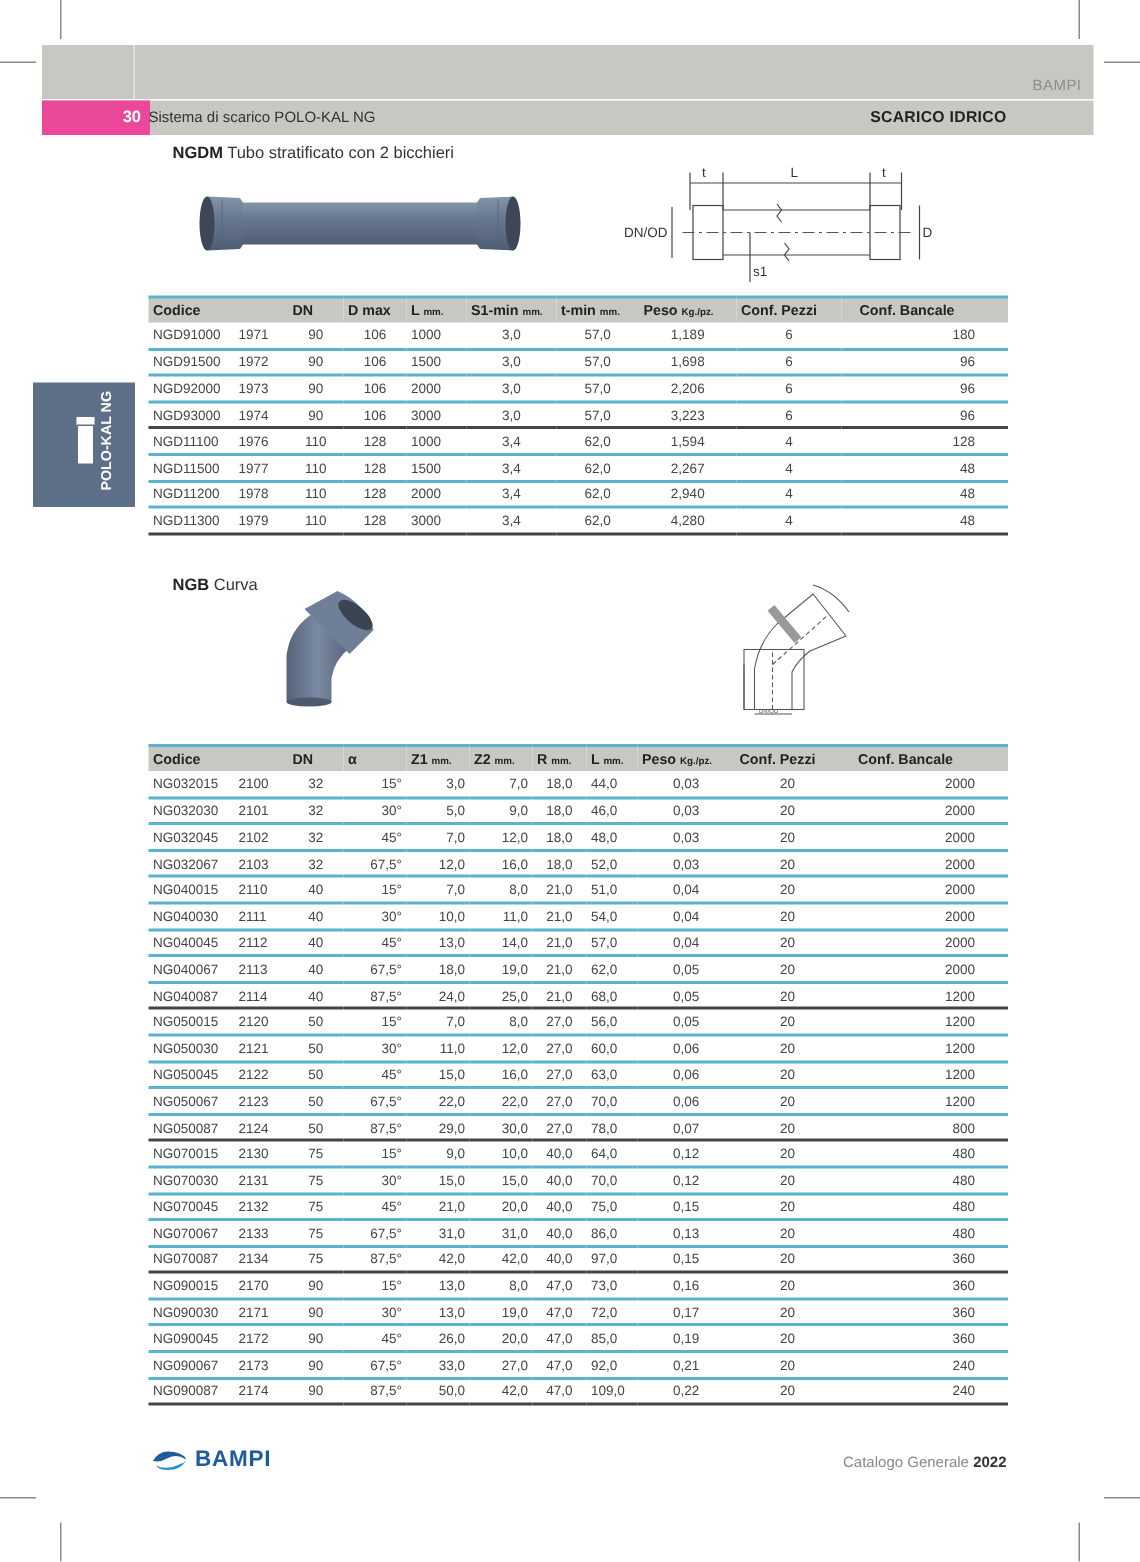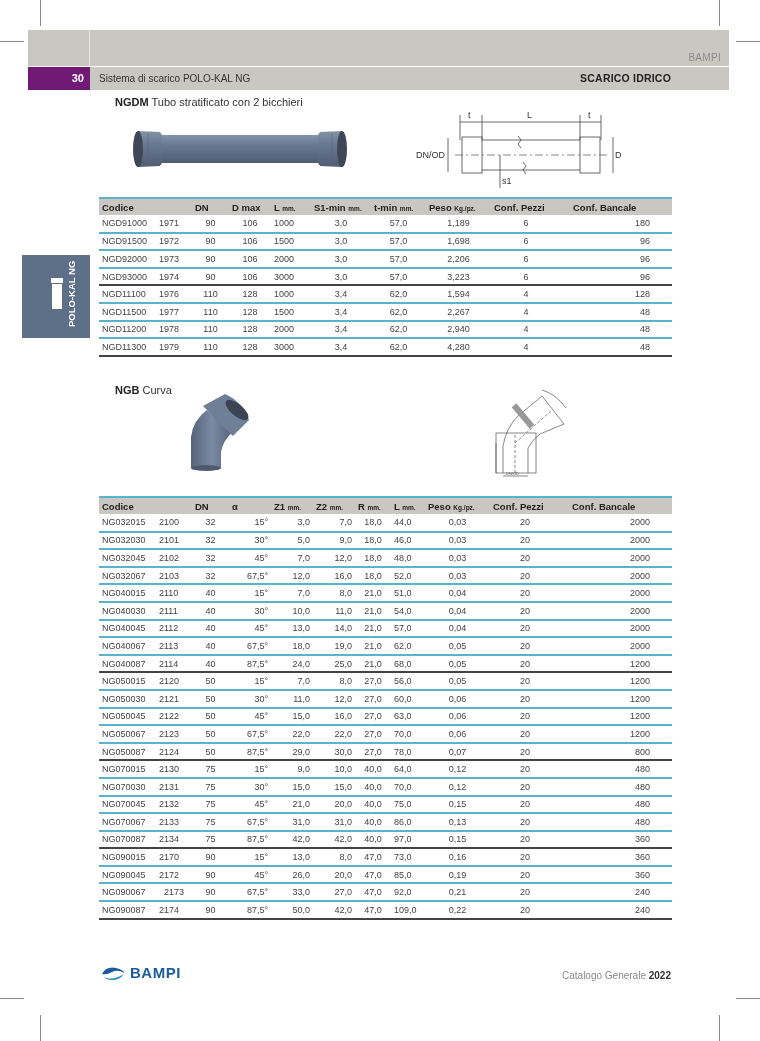--- a/index.html
+++ b/index.html
@@ -3,21 +3,21 @@
 <meta charset="utf-8">
 <style>
   * { box-sizing: border-box; margin: 0; padding: 0; }
   body { width: 760px; height: 1041px; background: #ffffff; position: relative; overflow: hidden;
          font-family: "Liberation Sans", sans-serif; color: #3a3a3a; }
   .crop { position: absolute; background: #8a8a8a; }
   .header-top { position: absolute; left: 28px; top: 30px; width: 701px; height: 36px; background: #c8c7c2; }
   .header-top .left-block { position: absolute; left: 0; top: 0; width: 62px; height: 36px; background: #c8c7c2; border-right: 1px solid #e6e6e3; }
   .brand-top { position: absolute; right: 8px; bottom: 3px; font-size: 10px; color: #8d8d8d; letter-spacing: 0.3px; }
   .header-bar { position: absolute; left: 28px; top: 67px; width: 701px; height: 23px; background: #c8c7c2; }
-  .page-num { position: absolute; left: 0; top: 0; width: 62px; height: 23px; background: #701a75; color: #fff;
+  .page-num { position: absolute; left: 0; top: 0; width: 72px; height: 23px; background: #ec4899; color: #fff;
               font-weight: bold; font-size: 11px; text-align: right; padding-right: 6px; line-height: 23px; }
   .section-title { position: absolute; left: 71px; top: 0; line-height: 23px; font-size: 10px; color: #333; }
   .category { position: absolute; right: 58px; top: 0; line-height: 23px; font-size: 10.5px; font-weight: bold; color: #222; letter-spacing: 0.2px; }
 
   .side-tab { position: absolute; left: 22px; top: 255px; width: 68px; height: 83px; background: #5e6f88; }
   .side-tab .pipe-icon { position: absolute; left: 30px; top: 24px; width: 10px; height: 30px; background: #fff; border-top: 3px solid #fff; }
   .side-tab .pipe-icon::before { content: ""; position: absolute; left: -1px; top: -4px; width: 12px; height: 5px; background: #fff; border-bottom: 1px solid #5e6f88; }
   .side-tab .side-label { position: absolute; left: 44px; top: 72px; transform: rotate(-90deg); transform-origin: left top;
                           color: #fff; font-weight: bold; font-size: 9.5px; white-space: nowrap; }
 
@@ -535,35 +535,48 @@
         <td style="text-align: right;">15°</td>
         <td style="text-align: right;">13,0</td>
         <td style="text-align: right;">8,0</td>
         <td style="text-align: center;">47,0</td>
         <td style="text-align: left;">73,0</td>
         <td style="text-align: center;">0,16</td>
         <td style="text-align: center;">20</td>
         <td style="text-align: right; padding-right: 22px;">360</td>
       </tr>
       <tr>
+        <td style="text-align: left;">NG090030</td>
+        <td style="text-align: left;">2171</td>
+        <td style="text-align: center;">90</td>
+        <td style="text-align: right;">30°</td>
+        <td style="text-align: right;">13,0</td>
+        <td style="text-align: right;">19,0</td>
+        <td style="text-align: center;">47,0</td>
+        <td style="text-align: left;">72,0</td>
+        <td style="text-align: center;">0,17</td>
+        <td style="text-align: center;">20</td>
+        <td style="text-align: right; padding-right: 22px;">360</td>
+      </tr>
+      <tr>
         <td style="text-align: left;">NG090045</td>
         <td style="text-align: left;">2172</td>
         <td style="text-align: center;">90</td>
         <td style="text-align: right;">45°</td>
         <td style="text-align: right;">26,0</td>
         <td style="text-align: right;">20,0</td>
         <td style="text-align: center;">47,0</td>
         <td style="text-align: left;">85,0</td>
         <td style="text-align: center;">0,19</td>
         <td style="text-align: center;">20</td>
         <td style="text-align: right; padding-right: 22px;">360</td>
       </tr>
       <tr>
         <td style="text-align: left;">NG090067</td>
-        <td style="text-align: center;">2173</td>
+        <td style="text-align: left;">2173</td>
         <td style="text-align: center;">90</td>
         <td style="text-align: right;">67,5°</td>
         <td style="text-align: right;">33,0</td>
         <td style="text-align: right;">27,0</td>
         <td style="text-align: center;">47,0</td>
         <td style="text-align: left;">92,0</td>
         <td style="text-align: center;">0,21</td>
         <td style="text-align: center;">20</td>
         <td style="text-align: right; padding-right: 22px;">240</td>
       </tr>

